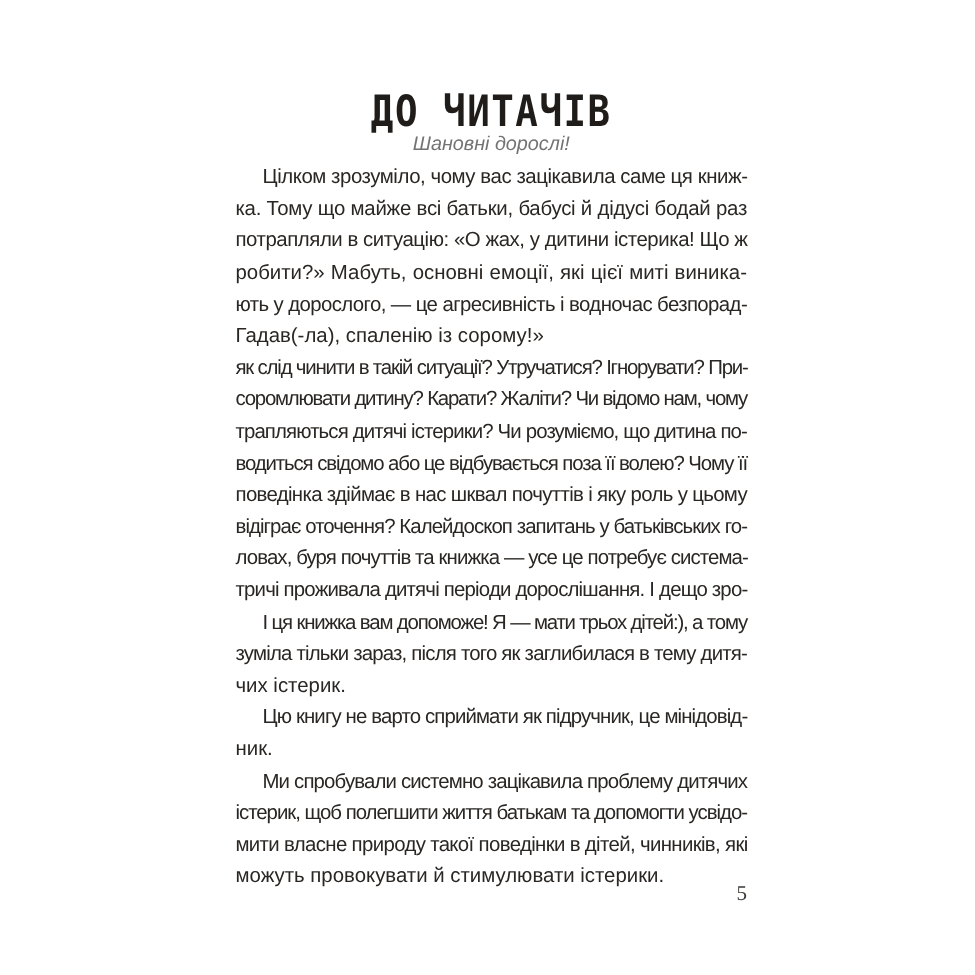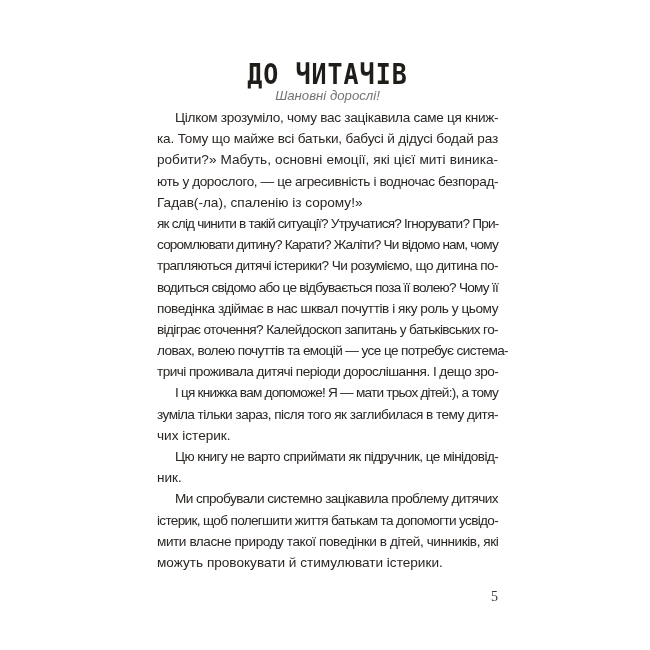--- a/index.html
+++ b/index.html
@@ -19,30 +19,31 @@
 </style>
 </head>
 <body>
 
 <div class="page">
   <div class="title">ДО ЧИТАЧІВ</div>
   <div class="subtitle">Шановні дорослі!</div>
   <div class="body" id="body">
       <span class="line indent" style="display: block; letter-spacing: -0.294118px;">Цілком зрозуміло, чому вас зацікавила саме ця книж-</span>
       <span class="line" style="display: block; letter-spacing: -0.163636px;">ка. Тому що майже всі батьки, бабусі й дідусі бодай раз</span>
+      <span class="line" style="display: block; letter-spacing: -0.296296px;">потрапляли в ситуацію: «О жах, у дитини істерика! Що ж</span>
       <span class="line" style="display: block; word-spacing: 0.285714px;">робити?» Мабуть, основні емоції, які цієї миті виника-</span>
       <span class="line" style="display: block; letter-spacing: -0.4px;">ють у дорослого, — це агресивність і водночас безпорад-</span>
       <span class="line last">Гадав(-ла), спаленію із сорому!»</span>
       <span class="line" style="display: block; letter-spacing: -0.786885px;">як слід чинити в такій ситуації? Утручатися? Ігнорувати? При-</span>
       <span class="line" style="display: block; letter-spacing: -0.818182px;">соромлювати дитину? Карати? Жаліти? Чи відомо нам, чому</span>
       <span class="line" style="display: block; letter-spacing: -0.589286px;">трапляються дитячі істерики? Чи розуміємо, що дитина по-</span>
       <span class="line" style="display: block; letter-spacing: -0.745763px;">водиться свідомо або це відбувається поза її волею? Чому її</span>
       <span class="line" style="display: block; letter-spacing: -0.438596px;">поведінка здіймає в нас шквал почуттів і яку роль у цьому</span>
       <span class="line" style="display: block; letter-spacing: -0.62069px;">відіграє оточення? Калейдоскоп запитань у батьківських го-</span>
-      <span class="line" style="display: block; letter-spacing: -0.596491px;">ловах, волею почуттів та емоцій — усе це потребує система-</span>
+      <span class="line" style="display: block; letter-spacing: -0.596491px;">ловах, буря почуттів та книжка — усе це потребує система-</span>
       <span class="line" style="display: block; letter-spacing: -0.535714px;">тричі проживала дитячі періоди дорослішання. І дещо зро-</span>
       <span class="line indent" style="display: block; letter-spacing: -0.785714px;">І ця книжка вам допоможе! Я — мати трьох дітей:), а тому</span>
       <span class="line" style="display: block; letter-spacing: -0.542373px;">зуміла тільки зараз, після того як заглибилася в тему дитя-</span>
       <span class="line last">чих істерик.</span>
       <span class="line indent" style="display: block; letter-spacing: -0.581818px;">Цю книгу не варто сприймати як підручник, це мінідовід-</span>
       <span class="line last">ник.</span>
       <span class="line indent" style="display: block; letter-spacing: -0.58px;">Ми спробували системно зацікавила проблему дитячих</span>
       <span class="line" style="display: block; letter-spacing: -0.684211px;">істерик, щоб полегшити життя батькам та допомогти усвідо-</span>
       <span class="line" style="display: block; letter-spacing: -0.431034px;">мити власне природу такої поведінки в дітей, чинників, які</span>
       <span class="line last">можуть провокувати й стимулювати істерики.</span>

